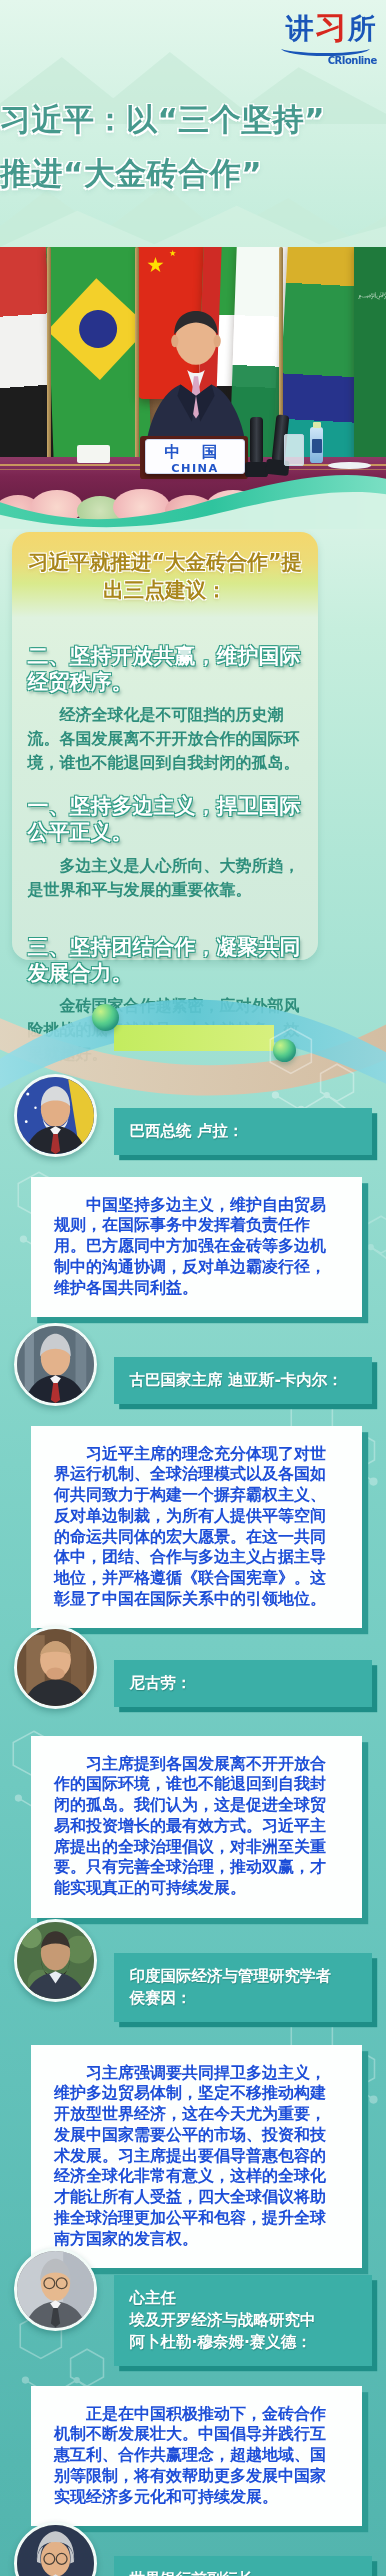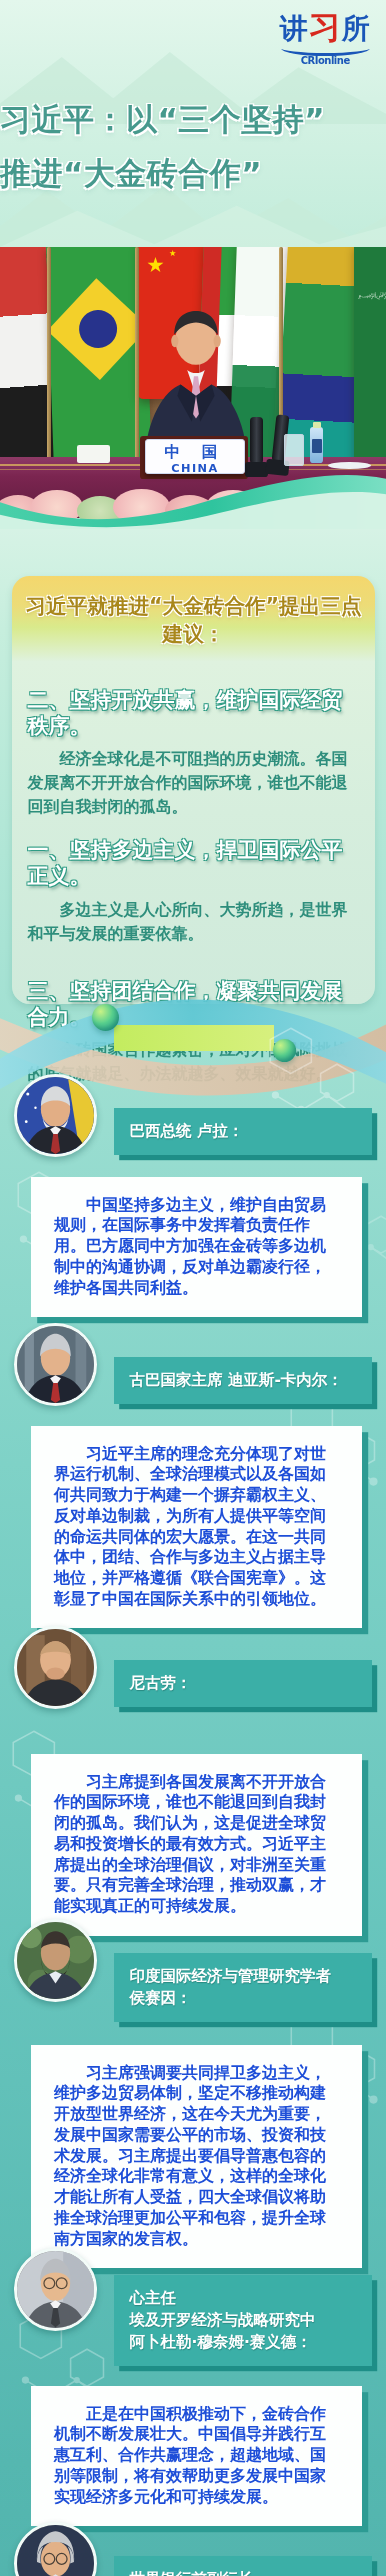--- a/index.html
+++ b/index.html
@@ -3,21 +3,21 @@
 <meta charset="utf-8">
 <style>
   html,body{margin:0;padding:0;}
   body{font-family:"DejaVu Sans","Liberation Sans",sans-serif;}
   .page{position:relative;width:386px;height:3297px;overflow:hidden;background:#cdeede;margin:0 auto;}
 
   
   .hero{position:absolute;left:0;top:0;width:386px;height:247px;
     background:linear-gradient(180deg,#e3f7ec 0%,#d5f2e4 40%,#c2ecdb 100%);}
   .mountain{position:absolute;left:0;width:386px;pointer-events:none;}
-  .cri-logo{position:absolute;right:9.3px;top:11.3px;width:103px;text-align:center;}
+  .cri-logo{position:absolute;right:9.3px;top:11.3px;width:103px;text-align:right;}
   .cl-cn{font-size:28px;font-weight:900;color:#1a56b8;letter-spacing:1px;line-height:1;}
   .cl-cn .cl-xi{color:#d7281e;font-size:32px;}
   .cl-swoosh{width:89px;height:12.4px;margin:-3.1px auto 0;border-bottom:3.1px solid #1a56b8;border-radius:50%;}
   .cl-en{font-size:10px;font-weight:800;color:#1a56b8;letter-spacing:-0.5px;margin-top:-1px;}
   .hero-title{position:absolute;left:0;top:92px;width:386px;text-align:left;
     font-weight:900;font-size:31px;line-height:1.75;color:#46998d;letter-spacing:0.5px;
     text-shadow:1.5px 1.5px 0 #ffffff,-1.5px 1.5px 0 #ffffff,1.5px -1.5px 0 #ffffff,-1.5px -1.5px 0 #ffffff,0 3.1px 5.2px rgba(70,150,140,.25);}
 
   
   .photo{position:absolute;left:0;top:247px;width:386px;height:274px;overflow:hidden;background:#8a6848;}
@@ -48,23 +48,23 @@
   .flowers{position:absolute;left:0;top:241px;width:386px;height:33px;z-index:5;}
   .flw{position:absolute;border-radius:50%;}
   .wave-svg{position:absolute;left:0;top:447px;width:386px;height:82px;z-index:6;pointer-events:none;}
 
   
   .lower-bg{position:absolute;left:0;top:518px;width:386px;height:2779px;
     background:linear-gradient(180deg,#d8f3e6 0%,#c6eedd 4%,#b0e6d6 12%,#99ddd0 22%,#7fd2c7 34%,#66c4bc 52%,#55b7b0 70%,#4daea8 85%,#4aaba5 100%);}
   .deco{position:absolute;opacity:.5;pointer-events:none;}
 
   
-  .advice{position:absolute;left:12px;top:532px;width:363px;height:428px;border-radius:17.5px;
+  .advice{position:absolute;left:12px;top:532px;width:306px;height:428px;border-radius:17.5px;
     background:linear-gradient(180deg,#f4d76d 0%,#ecdc78 7%,#d9ea8c 12%,#dff2df 20%,#d6eedd 55%,#cfeadb 100%);
-    box-shadow:0 3.1px 7.2px rgba(60,130,110,.18);margin-top:44px;}
+    box-shadow:0 3.1px 7.2px rgba(60,130,110,.18);}
   .advice-head{padding:15.5px 6.2px 8.2px;text-align:center;font-size:20.6px;font-weight:900;color:#a9871b;letter-spacing:0px;
     text-shadow:1px 1px 0 #fff,-1px 1px 0 #fff,1px -1px 0 #fff,-1px -1px 0 #fff,0 2.1px 3.1px rgba(150,120,30,.25);}
   .pblock{margin:17.5px 15.5px 0;}
   .pb2{margin-top:31px;}
   .pb3{margin-top:32px;}
   .phead{font-size:21px;font-weight:900;color:#ffffff;line-height:1.25;
     text-shadow:1px 1px 0 #2f9c85,-1px 1px 0 #2f9c85,1px -1px 0 #2f9c85,-1px -1px 0 #2f9c85,2.1px 2.6px 3.1px rgba(25,95,80,.45);}
   .pbody{margin-top:8.2px;font-size:16px;font-weight:700;color:#2e8e7c;line-height:1.5;text-indent:2em;}
 
   
@@ -87,21 +87,21 @@
   .nbanner{position:absolute;left:114px;top:34px;width:258px;background:#3bafa7;box-shadow:5.2px 5.2px 0 #1e8e87;
     padding:12.4px 7.2px 12.4px 15.5px;box-sizing:border-box;color:#fff;font-size:15.5px;font-weight:900;line-height:1.42;z-index:2;
     text-shadow:0.5px 1px 1px rgba(20,90,85,.45);}
   .qcard{position:absolute;left:31px;width:331px;background:#fdfffe;box-shadow:6.2px 6.2px 0 #2d9b93;
     padding:17.5px 23px 18.5px;box-sizing:border-box;font-size:16px;font-weight:700;color:#1d4ed8;line-height:1.3;z-index:1;}
   .qcard p{margin:0;text-indent:2em;}
 
   
   .e1{top:1074px;} .e1 .qcard{top:103px;}
   .e2{top:1323px;} .e2 .qcard{top:103px;}
-  .e3{top:1626px;} .e3 .qcard{top:128px;font-family:Liberation Serif, serif;}
+  .e3{top:1626px;} .e3 .qcard{top:110px;font-family:Liberation Serif, serif;}
   .e4{top:1919px;} .e4 .qcard{top:126px;}
   .e5{top:2248px;} .e5 .nbanner{top:27px;} .e5 .qcard{top:138px;}
   .e6{top:2522px;}
   .e7{top:2780px;}
   .e8{top:3022px;}
 </style>
 </head>
 <body>
 
 <div class="page">

